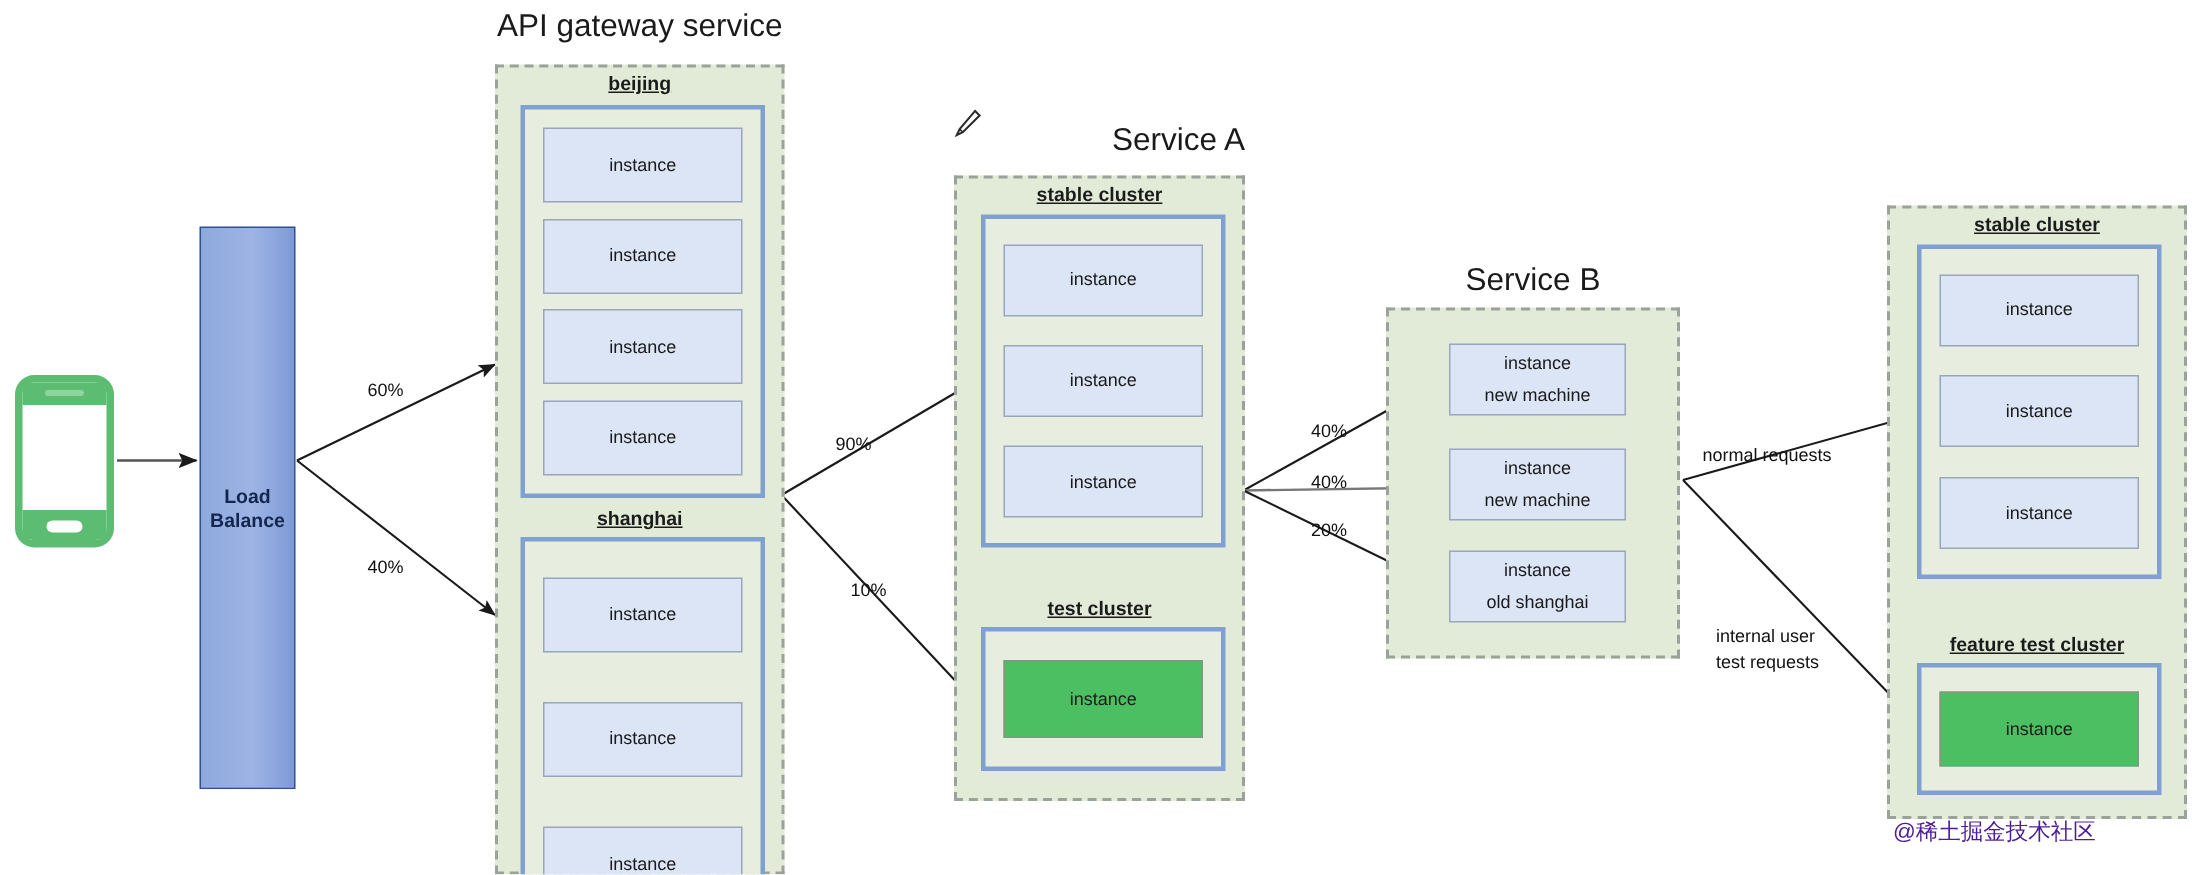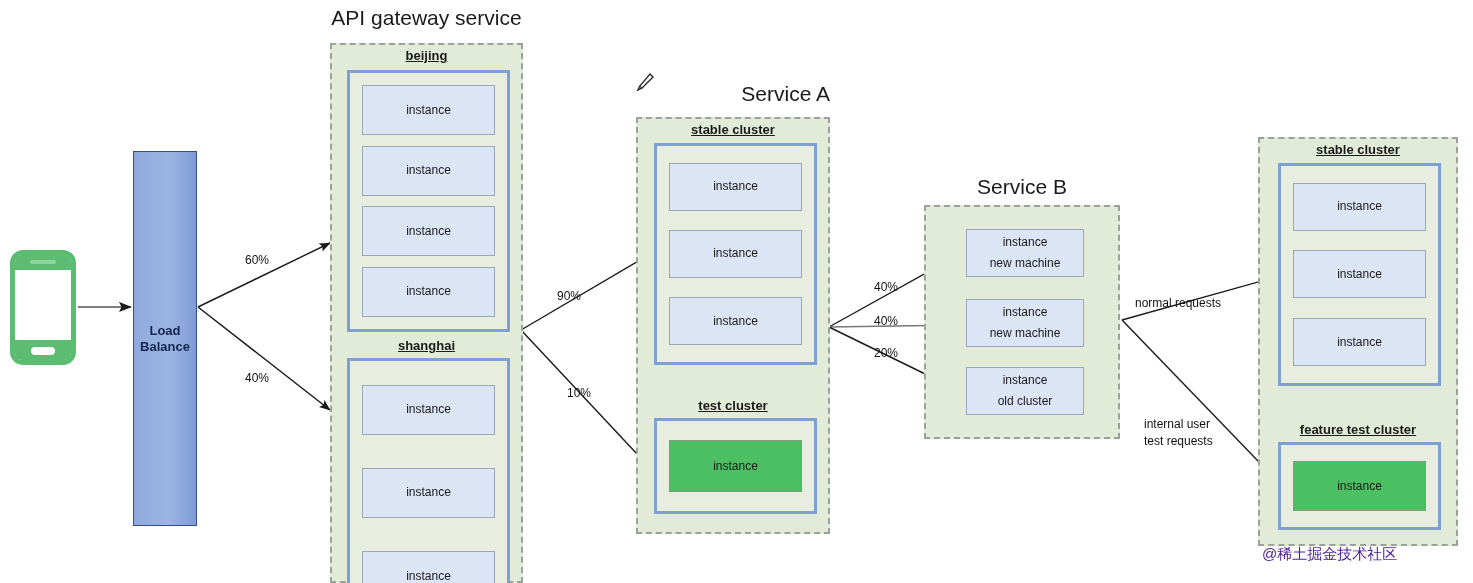--- a/index.html
+++ b/index.html
@@ -229,21 +229,21 @@
     <div class="instance bare" style="left:40px; top:22px; width:118px; height:48px;">
       <span>instance</span>
       <span>new machine</span>
     </div>
     <div class="instance bare" style="left:40px; top:92px; width:118px; height:48px;">
       <span>instance</span>
       <span>new machine</span>
     </div>
     <div class="instance bare" style="left:40px; top:160px; width:118px; height:48px;">
       <span>instance</span>
-      <span>old cluster</span>
+      <span>old shanghai</span>
     </div>
   </div>
 
 
   <div class="node group" style="left:1258px; top:137px; width:200px; height:409px;">
 
     <div class="cluster-label">stable cluster</div>
     <div class="node cluster" style="left:18px; top:24px; width:163px; height:223px;">
       <div class="instance" style="height:48px;">instance</div>
       <div class="instance" style="height:48px;">instance</div>

